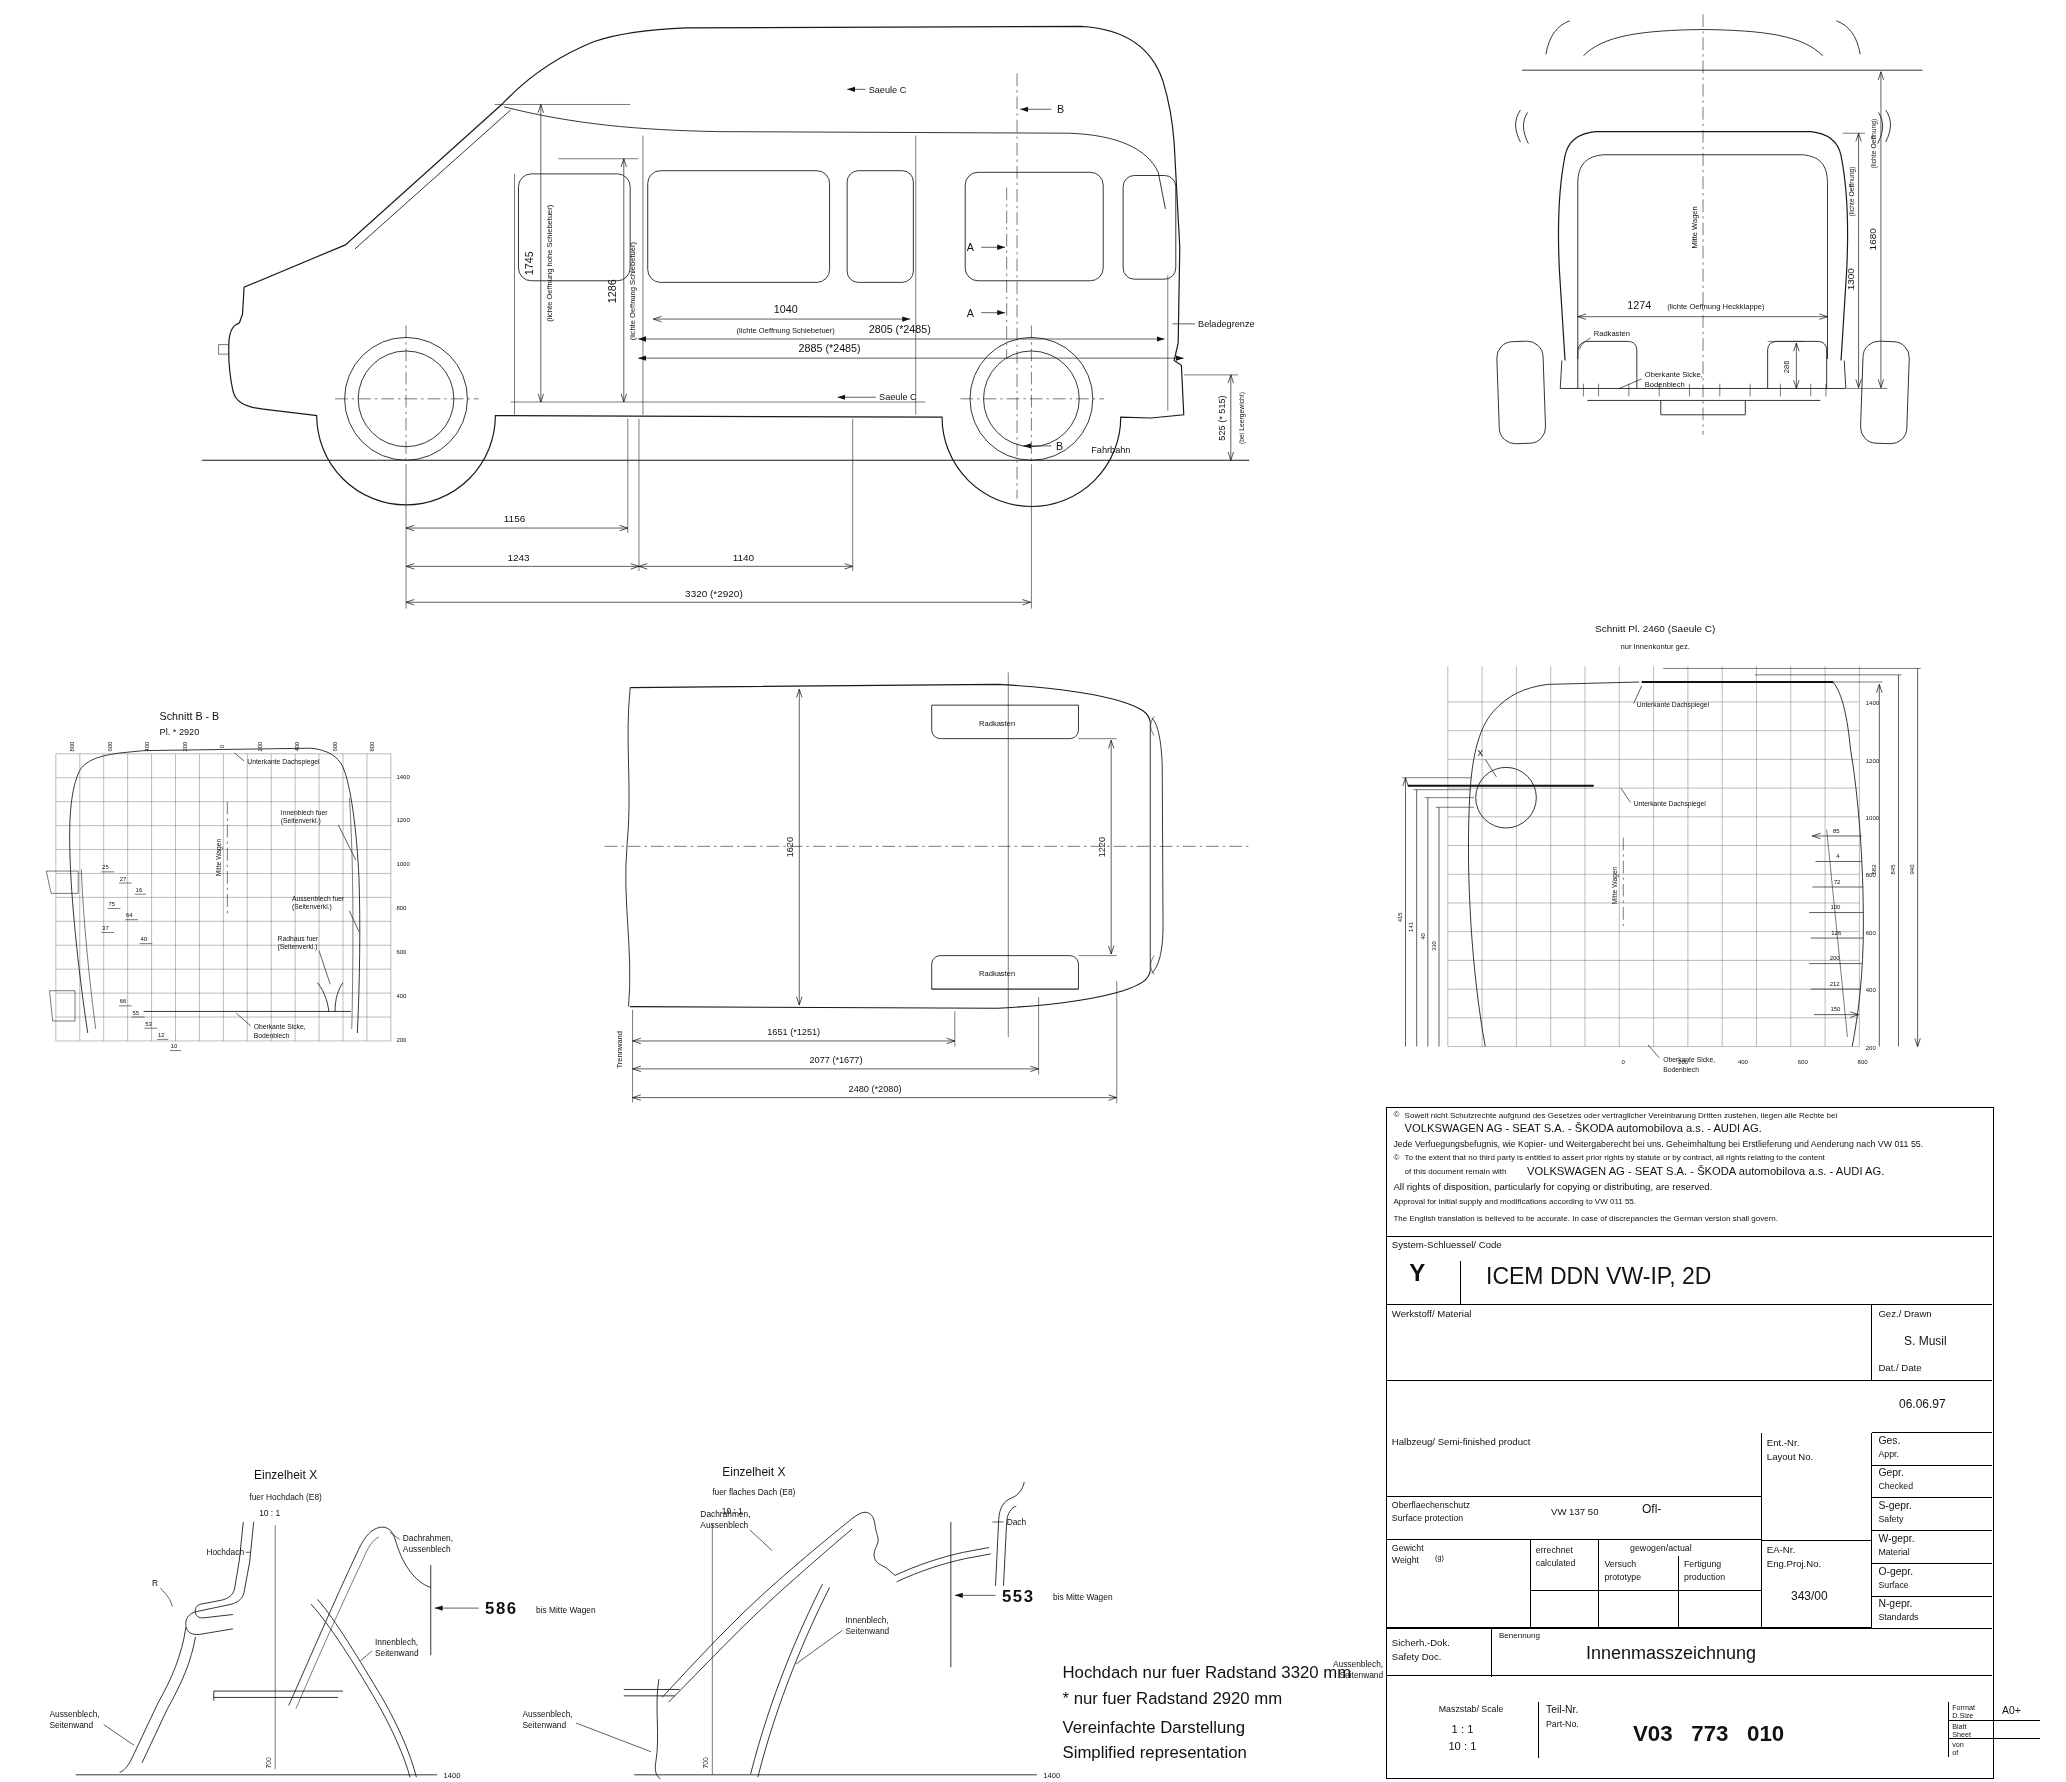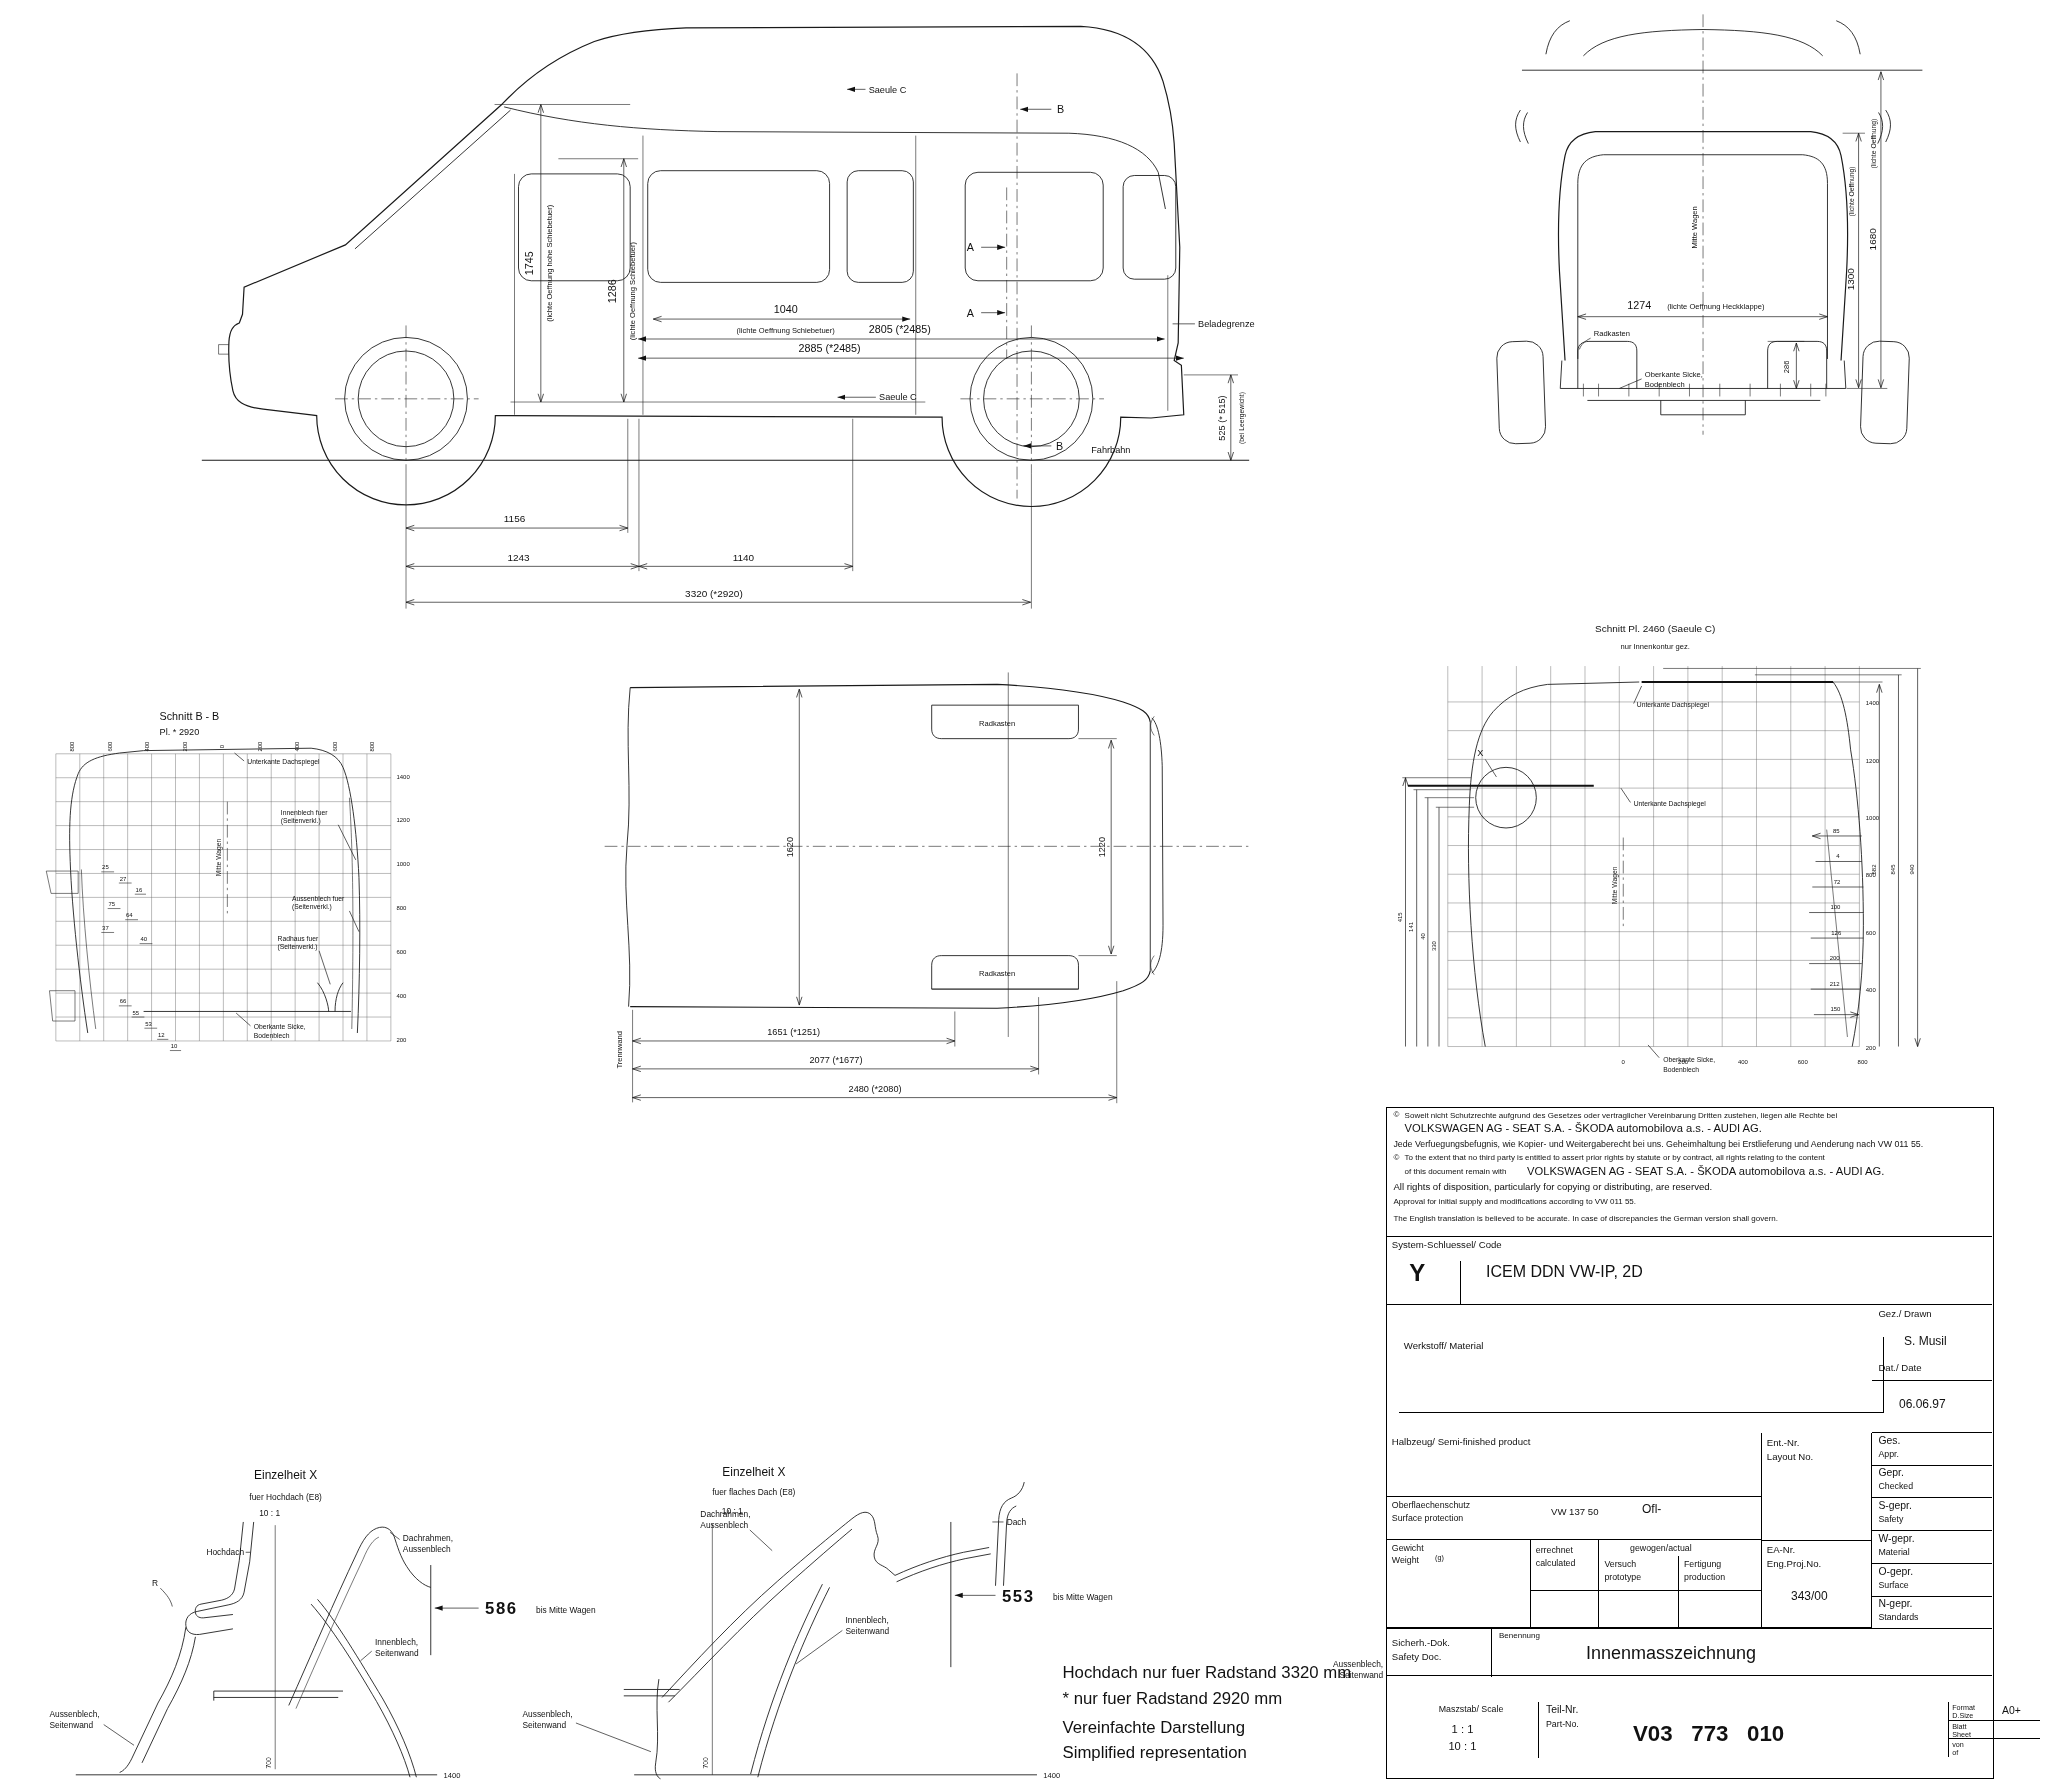--- a/index.html
+++ b/index.html
@@ -17,21 +17,21 @@
   .t11{font-size:11.5px}.t12{font-size:12.5px}.t13{font-size:13.5px}.t15{font-size:15px}
   .t20{font-size:21px;font-weight:bold;letter-spacing:2px}
   .mid{text-anchor:middle}.end{text-anchor:end}
   #tb{position:absolute;left:1386px;top:1107px;width:608px;height:672px;border:1.3px solid #000;box-sizing:border-box;background:#fff;}
   .cell{position:absolute;box-sizing:border-box;}
   .bb{border-bottom:1.1px solid #000}.br{border-right:1.1px solid #000}
   .bt{border-top:1.1px solid #000}.bl{border-left:1.1px solid #000}
   .lb{position:absolute;white-space:nowrap;color:#111;}
   .f9{font-size:7.2px}.f10{font-size:8px}.f11{font-size:8.8px}.f12{font-size:9.6px}
   .f13{font-size:10.4px}.f14{font-size:11.2px}.f15{font-size:12px}
-  .f24{font-size:18px}.f26{font-size:16px}.f28{font-size:22.3px}.f30{font-size:24px;font-weight:bold}
+  .f24{font-size:18px}.f26{font-size:23px}.f28{font-size:22.3px}.f30{font-size:24px;font-weight:bold}
   .pre{white-space:pre}
 </style>
 </head>
 <body>
 
 <svg width="2066" height="1782" viewBox="0 0 2590 2234">
 <defs>
   <marker id="af" orient="auto-start-reverse" markerWidth="12" markerHeight="9" refX="11" refY="4.5">
         <path d="M0,0.8 L11,4.5 L0,8.2 Z" fill="#111"></path>
       </marker>
@@ -429,21 +429,21 @@
     <span class="lb f10" style="left:6.4px;top:106px">The English translation is believed to be accurate.  In case of discrepancies the German version shall govern.</span>
   </div>
 
   <div class="cell bb" style="left:0;top:129px;width:605px;height:68px;">
     <span class="lb f12" style="left:4.8px;top:2.4px">System-Schluessel/ Code</span>
     <span class="lb f30" style="left:22.3px;top:22.3px">Y</span>
     <div class="cell bl" style="left:73px;top:24px;width:1.6px;height:44px"></div>
     <span class="lb f26" style="left:99px;top:25.5px">ICEM DDN VW-IP, 2D</span>
   </div>
 
-  <div class="cell bb br" style="left:12px;top:197px;width:485px;height:76px;margin-top:32px;">
+  <div class="cell bb br" style="left:0;top:197px;width:485px;height:76px;">
     <span class="lb f12" style="left:4.8px;top:3.2px">Werkstoff/ Material</span>
   </div>
 
 
   <div class="cell bb br" style="left:0;top:325px;width:375px;height:64px;">
     <span class="lb f12" style="left:4.8px;top:3.2px">Halbzeug/ Semi-finished product</span>
   </div>
   <div class="cell bb br" style="left:375px;top:325px;width:110px;height:108px;">
     <span class="lb f12" style="left:4.8px;top:4px">Ent.-Nr.</span>
     <span class="lb f12" style="left:4.8px;top:17.6px">Layout No.</span>

